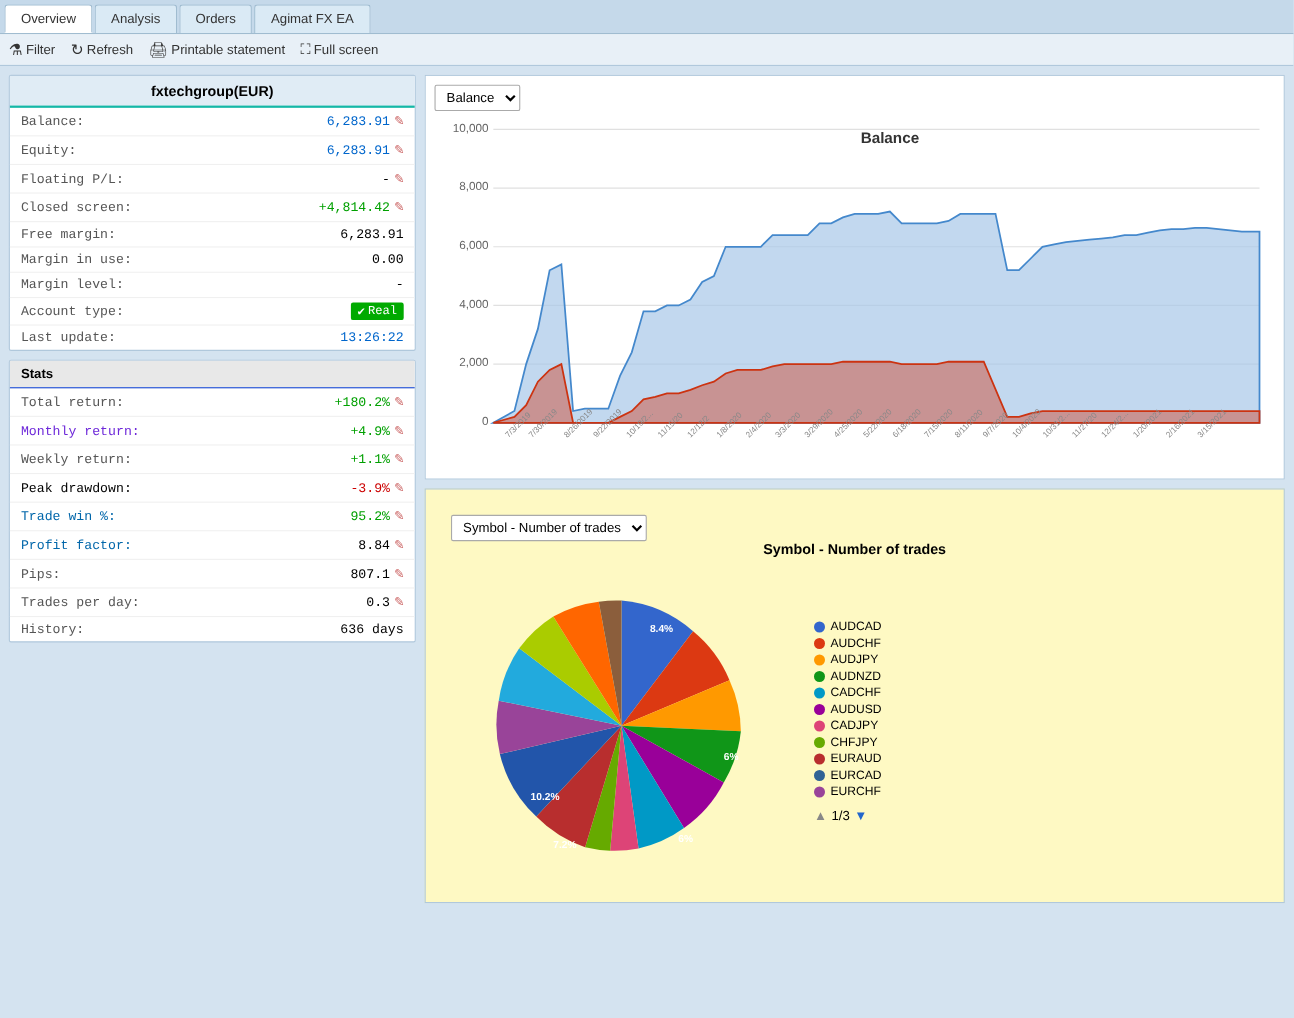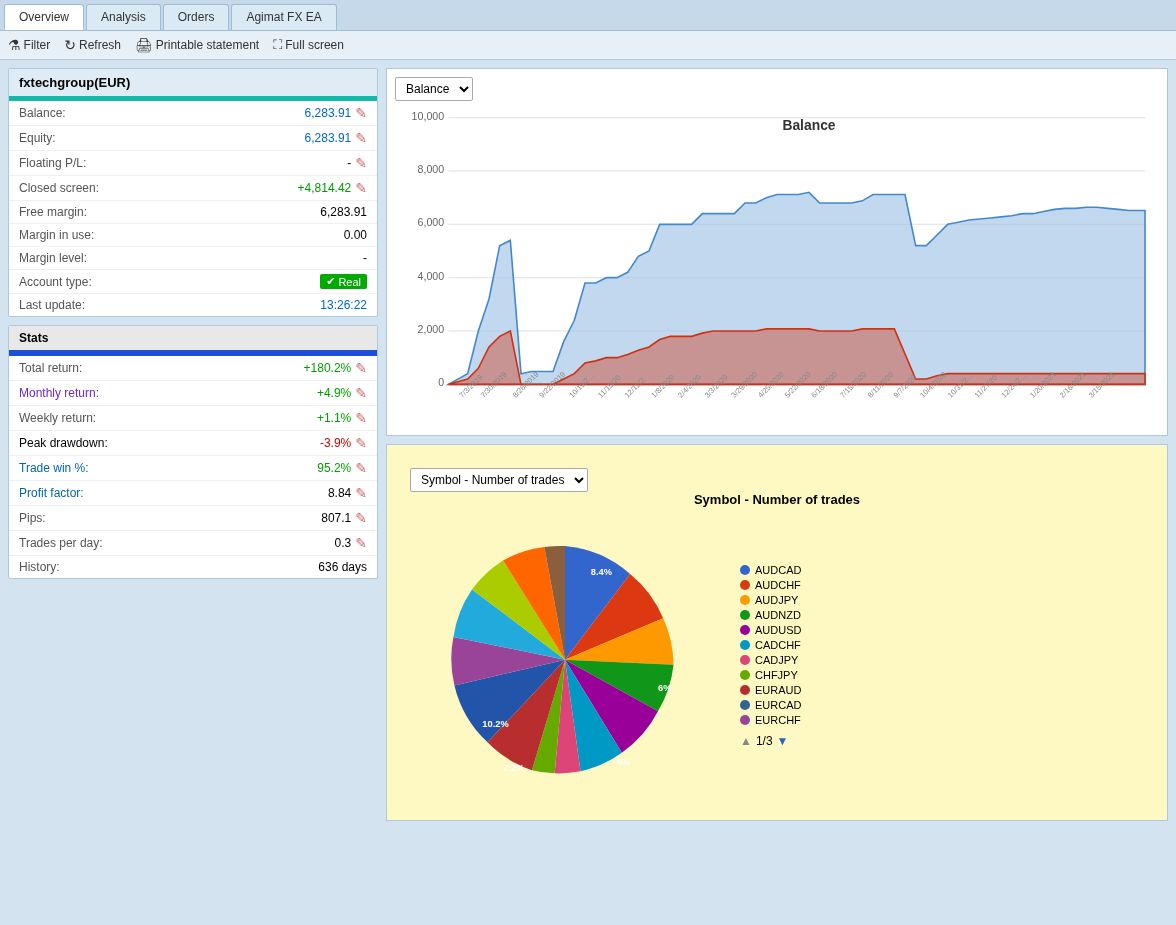--- a/index.html
+++ b/index.html
@@ -14,34 +14,34 @@
     .toolbar { background: #e8f0f7; border-bottom: 1px solid #b0c8dc; padding: 6px 8px; display: flex; align-items: center; gap: 14px; }
     .toolbar-item { display: flex; align-items: center; gap: 3px; cursor: pointer; color: #333; font-size: 12px; }
 
     
     .main { display: flex; gap: 8px; padding: 8px; }
     .left-col { width: 370px; flex-shrink: 0; display: flex; flex-direction: column; gap: 8px; }
     .right-col { flex: 1; display: flex; flex-direction: column; gap: 8px; }
 
     
     .card { background: #fff; border: 1px solid #b0c8dc; border-radius: 2px; }
-    .card-header { background: #e0ecf5; padding: 6px 10px; display: flex; justify-content: flex-start; font-weight: bold; font-size: 13px; border-bottom: 5px solid #14b8a6; }
-    .card-row { display: flex; justify-content: space-between; align-items: center; padding: 4px 10px; border-bottom: 1px solid #f0f0f0; }
+    .card-header { background: #e0ecf5; padding: 6px 10px; display: flex; justify-content: center; font-weight: bold; font-size: 13px; border-bottom: 2px solid #14b8a6; }
+    .card-row { display: flex; justify-content: space-between; align-items: center; padding: 4px 10px; border-bottom: 1px solid #f0f0f0; font-family: Liberation Mono, monospace; }
     .card-row:last-child { border-bottom: none; }
     .card-label { color: #555; }
     .card-value { font-weight: normal; display: flex; align-items: center; gap: 4px; }
     .card-value.green { color: #00a000; }
     .card-value.blue { color: #0066cc; }
     .card-value.red { color: #cc0000; }
     .edit-icon { color: #cc6666; cursor: pointer; font-size: 14px; }
 
     .real-badge { background: #00aa00; color: #fff; padding: 1px 6px; border-radius: 2px; font-size: 11px; display: flex; align-items: center; gap: 3px; }
 
     
-    .stats-header { background: #e8e8e8; padding: 5px 10px; font-weight: bold; border-bottom: 6px solid #1d4ed8; }
+    .stats-header { background: #e8e8e8; padding: 5px 10px; font-weight: bold; border-bottom: 1px solid #1d4ed8; }
 
     
     .chart-card { background: #fff; border: 1px solid #b0c8dc; padding: 8px; }
     .chart-select { border: 1px solid #aaa; padding: 3px 6px; font-size: 12px; border-radius: 2px; background: #fff; cursor: pointer; }
     .chart-container { margin-top: 6px; position: relative; height: 320px; }
 
     
     .chart-svg { width: 100%; height: 100%; }
 
     
@@ -366,26 +366,26 @@
           </div>
           <div class="legend-item">
             <div class="legend-dot" style="background:#ff9900;"></div>
             <span>AUDJPY</span>
           </div>
           <div class="legend-item">
             <div class="legend-dot" style="background:#109618;"></div>
             <span>AUDNZD</span>
           </div>
           <div class="legend-item">
+            <div class="legend-dot" style="background:#0099c6;"></div>
+            <span>CADCHF</span>
+          </div>
+          <div class="legend-item">
             <div class="legend-dot" style="background:#990099;"></div>
             <span>AUDUSD</span>
-          </div>
-          <div class="legend-item">
-            <div class="legend-dot" style="background:#0099c6;"></div>
-            <span>CADCHF</span>
           </div>
           <div class="legend-item">
             <div class="legend-dot" style="background:#dd4477;"></div>
             <span>CADJPY</span>
           </div>
           <div class="legend-item">
             <div class="legend-dot" style="background:#66aa00;"></div>
             <span>CHFJPY</span>
           </div>
           <div class="legend-item">

